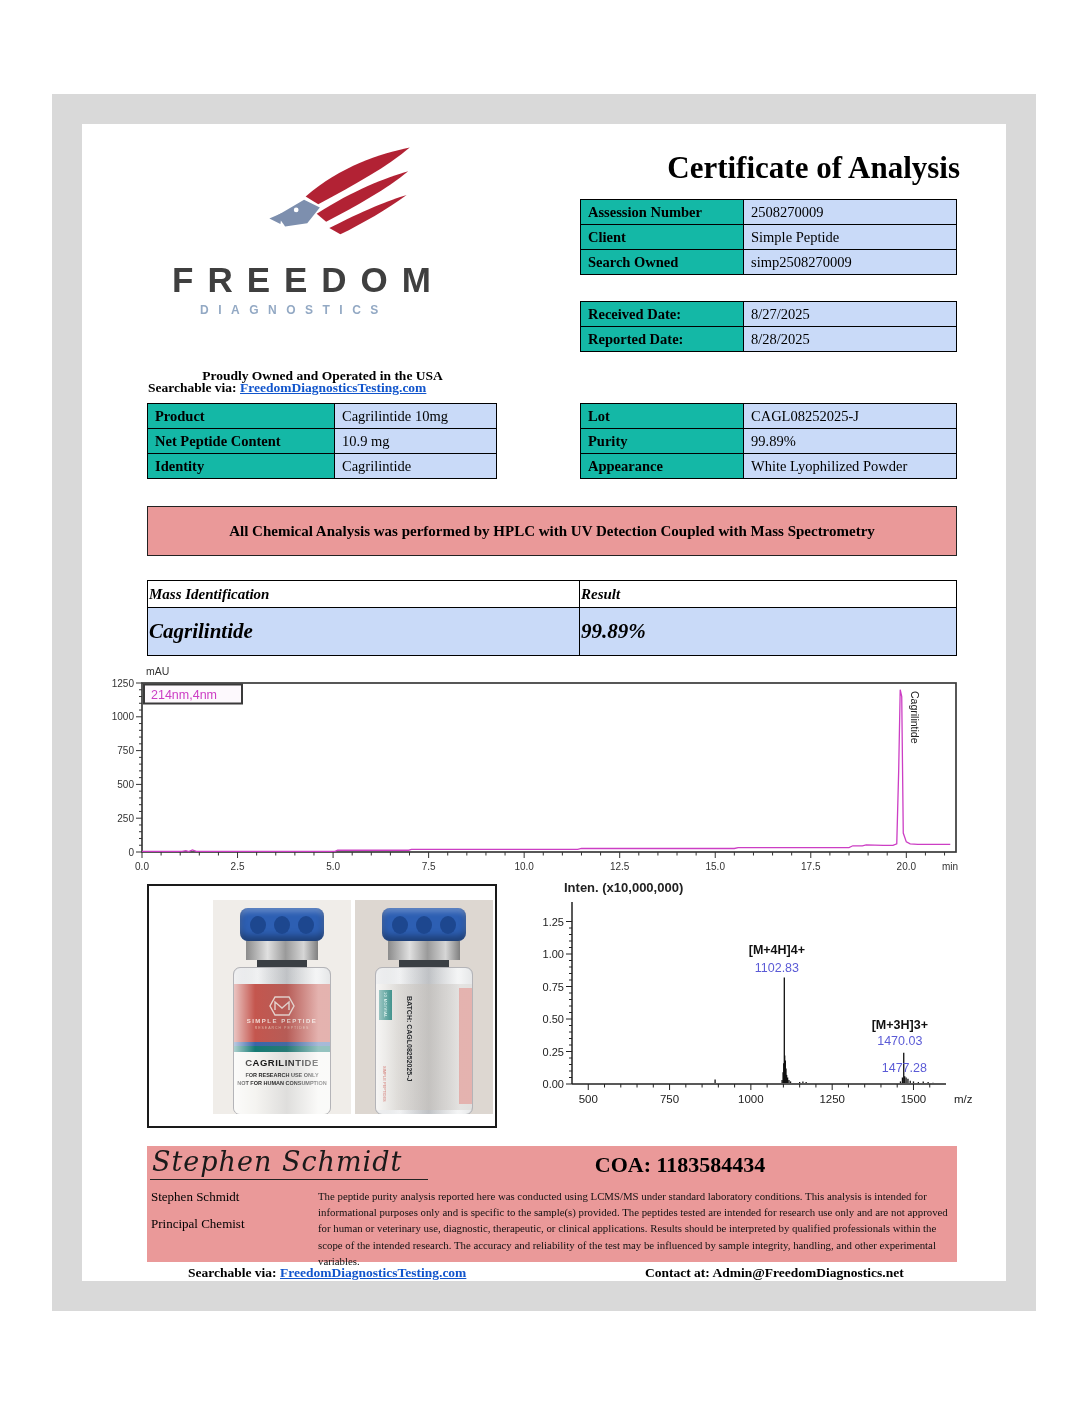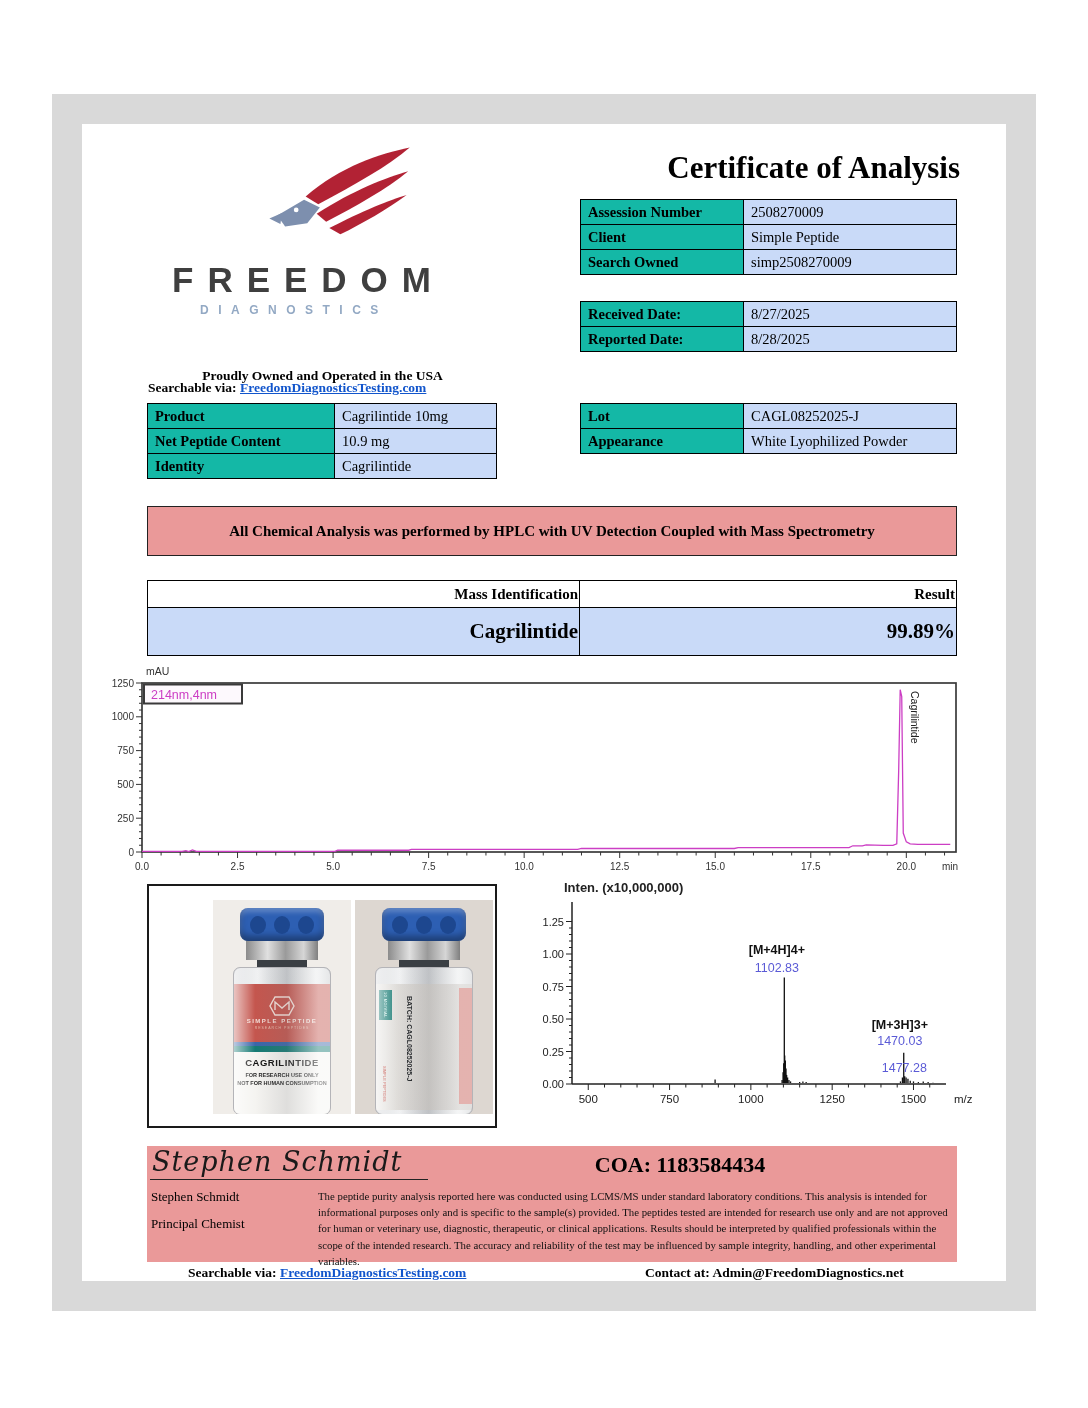--- a/index.html
+++ b/index.html
@@ -22,21 +22,21 @@
   table.ctable{position:absolute;border-collapse:collapse;background:#fff;}
   table.ctable td{border:1.6px solid #000;padding:1px 7px;height:22px;
                   font-size:14.5px;vertical-align:middle;}
   td.lbl{background:#14b8a6;font-weight:bold;}
   td.val{background:#c9daf8;}
   .banner{position:absolute;left:147px;top:506px;width:810px;height:50px;
           box-sizing:border-box;background:#ea9999;border:1.6px solid #222;
           display:flex;align-items:center;justify-content:center;
           font-weight:bold;font-size:15px;}
   table.rtable{position:absolute;left:147px;top:580px;width:810px;border-collapse:collapse;}
-  table.rtable td{border:1.8px solid #000;text-align:right;font-weight:bold;}
+  table.rtable td{border:1.8px solid #000;text-align:left;font-weight:bold;font-style:italic;}
   td.rhead{background:#fff;font-size:15px;height:24px;}
   td.rval{background:#c9daf8;font-size:21px;height:45px;}
   
   .vialbox{position:absolute;left:147px;top:884px;width:350px;height:244px;
            box-sizing:border-box;border:2px solid #1a1a1a;background:#fff;}
   .photo-row{position:absolute;left:64px;top:14px;display:flex;gap:4px;}
   .panel{width:138px;height:214px;position:relative;overflow:hidden;}
   .panel.front{background:#f0ede9;}
   .panel.back{background:#ddd7d1;}
   .vial{position:absolute;left:50%;transform:translateX(-50%);}
@@ -158,20 +158,24 @@
     <td class="val">Cagrilintide</td>
       </tr>
 </tbody>
   </table>
 
 <table class="ctable" style="left:580px;top:403px;width:377px;">
   <tbody>
       <tr>
     <td class="lbl" style="width:148px;">Lot</td>
     <td class="val">CAGL08252025-J</td>
+      </tr>
+  <tr>
+    <td class="lbl">Purity</td>
+    <td class="val">99.89%</td>
       </tr>
   <tr>
     <td class="lbl">Appearance</td>
     <td class="val">White Lyophilized Powder</td>
       </tr>
 </tbody>
   </table>
 
 <div class="banner">All Chemical Analysis was performed by HPLC with UV Detection Coupled with Mass Spectrometry</div>
 

